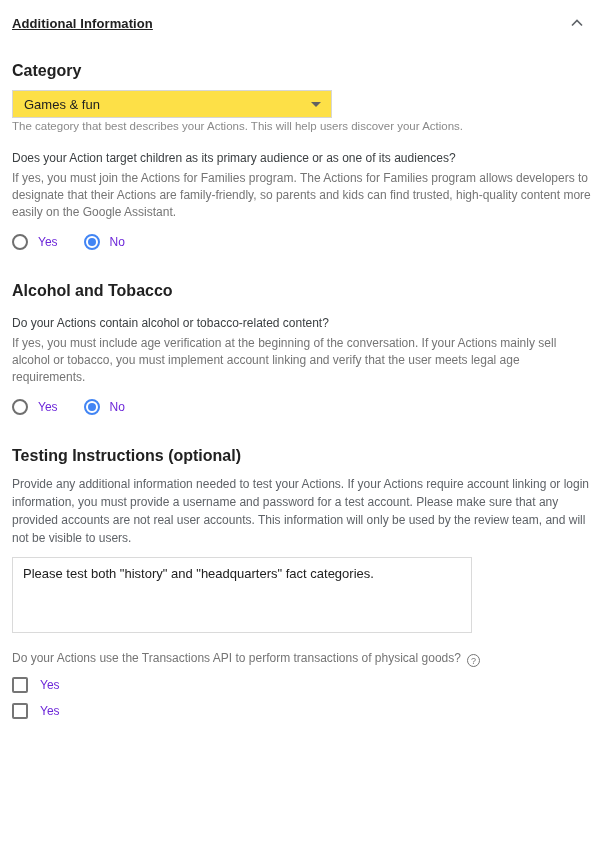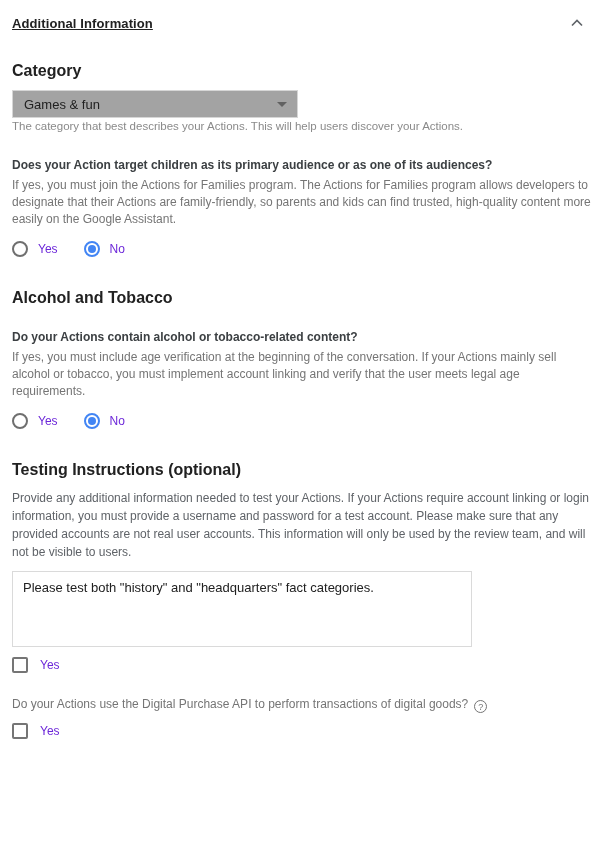--- a/index.html
+++ b/index.html
@@ -18,22 +18,22 @@
 
   
   .field-label { font-size:16px; font-weight:bold; color:#212121; }
   .question { font-size:12px; color:#3c4043; line-height:16px; }
   .question.muted { color:#757575; }
   .helper { font-size:12px; color:#757575; line-height:17px; max-width:588px; }
   .helper.small { font-size:11.5px; color:#8a8a8a; }
 
   
   .select-box {
-    margin-top:10px; width:286px; height:28px;
-    border:1px solid #d6d6d6; background:#a3a3a3;
+    margin-top:10px; width:320px; height:28px;
+    border:1px solid #d6d6d6; background:#fde047;
     display:flex; align-items:center; justify-content:space-between;
     padding:0 10px 0 11px; cursor:pointer;
   }
   .select-value { font-size:13px; color:#212121; }
   .caret-down {
     width:0; height:0;
     border-left:5px solid transparent; border-right:5px solid transparent;
     border-top:5px solid #616161;
   }
 
@@ -61,21 +61,21 @@
   .test-textarea {
     margin-top:10px; width:460px; height:76px; resize:none;
     border:1px solid #dadada; padding:7px 10px;
     font-family:"Liberation Sans","DejaVu Sans",sans-serif;
     font-size:13px; color:#212121; line-height:17px; outline:none; display:block;
   }
 
   
   .mt-category { margin-top:31px; }
   .mt-section { margin-top:32px; }
-  .mt-question { margin-top:22px;font-weight:bold; }
+  .mt-question { margin-top:15px; }
   .mt-helper { margin-top:4px; }
   .mt-para { margin-top:10px; }
   .mt-q1 { margin-top:17px; }
   .mt-q2 { margin-top:23px; }
   .trans-title { margin-top:31px; }
 </style>
 </head>
 <body>
 
 <div class="page">
@@ -121,24 +121,24 @@
       <span class="radio checked"></span>
       <span class="option-label">No</span>
     </div>
   </div>
 
   <div class="field-label mt-section">Testing Instructions (optional)</div>
   <div class="helper mt-para" style="color:#5f6368; line-height:18px;">Provide any additional information needed to test your Actions. If your Actions require account linking or login information, you must provide a username and password for a test account. Please make sure that any provided accounts are not real user accounts. This information will only be used by the review team, and will not be visible to users.</div>
   <textarea class="test-textarea" spellcheck="false" style="">Please test both "history" and "headquarters" fact categories.</textarea>
 
 
+  <div class="question muted mt-q1"><span>Do your Actions use the Transactions API to perform transactions of physical goods?</span><span class="help"></span></div>
   <div class="checkbox-row">
     <span class="checkbox"></span>
     <span class="option-label">Yes</span>
   </div>
 
-  <div class="question muted mt-q2"><span>Do your Actions use the Digital Purchase API to perform transactions of digital goods?</span><span class="help"></span></div>
   <div class="checkbox-row">
     <span class="checkbox"></span>
     <span class="option-label">Yes</span>
   </div>
 
 </div>
 
 </body></html>

